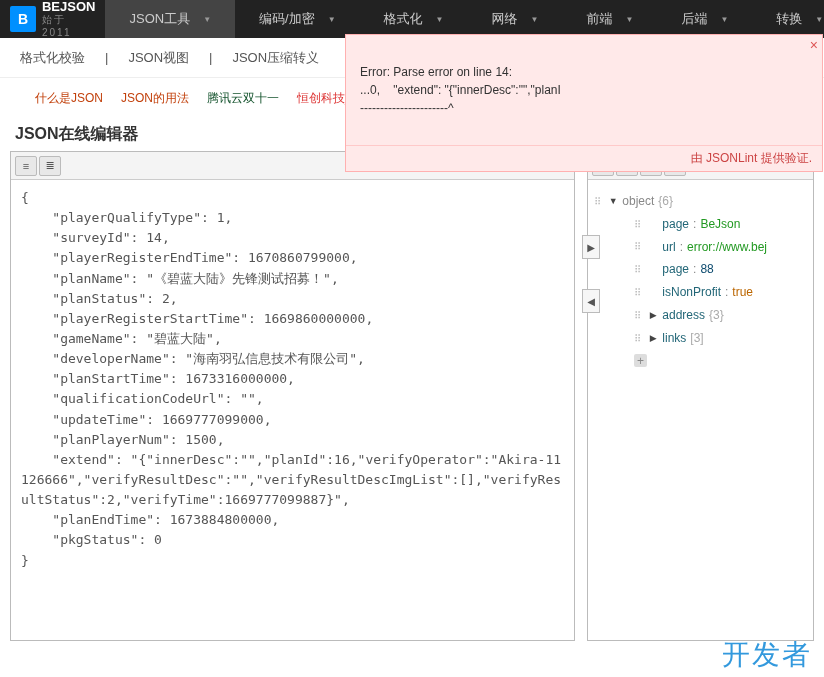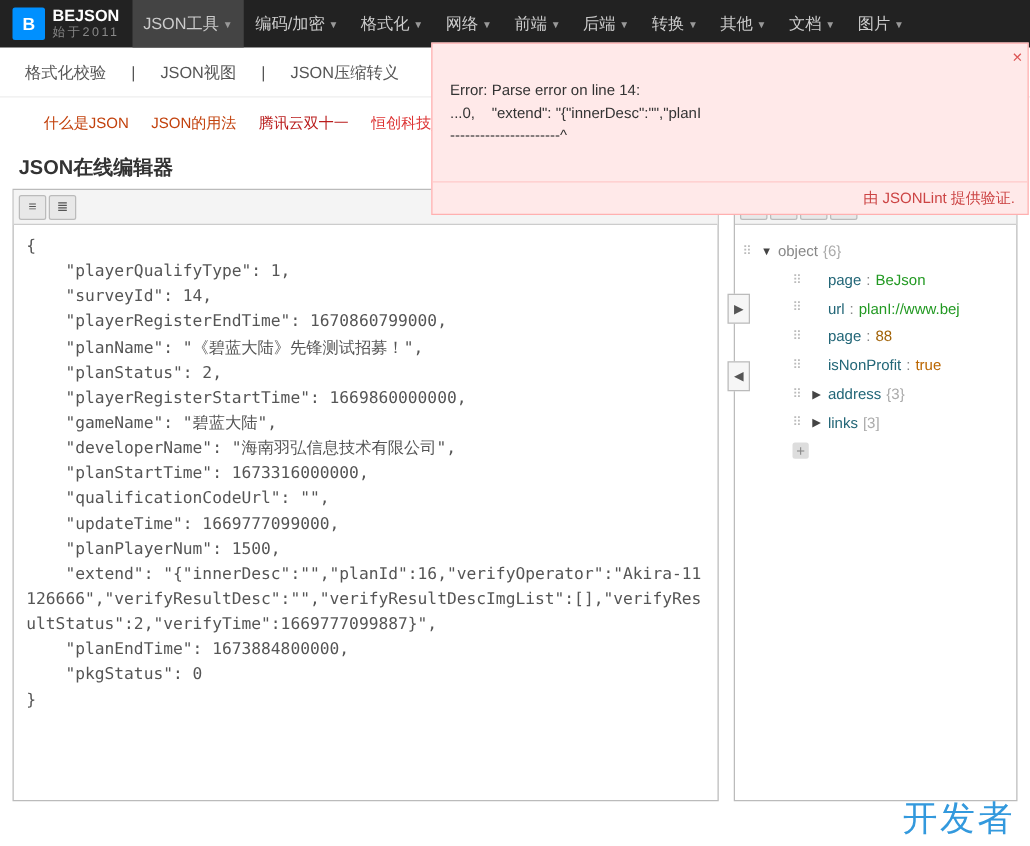--- a/index.html
+++ b/index.html
@@ -3,46 +3,46 @@
 <meta charset="utf-8">
 <style>
 *{margin:0;padding:0;box-sizing:border-box;font-family:Arial,"Microsoft YaHei",sans-serif}
 body{width:824px;height:677px;overflow:hidden;background:#fff;position:relative}
 .top-nav{height:38px;background:#222;display:flex;align-items:center;color:#ccc;font-size:13px}
 .logo{display:flex;align-items:center;padding:0 10px;height:100%}
 .logo-badge{width:26px;height:26px;background:#0090ff;display:flex;align-items:center;justify-content:center;color:#fff;font-weight:bold;font-size:14px;margin-right:6px;border-radius:2px}
 .logo-text{color:#fff;font-size:13px;font-weight:bold;line-height:1}
 .logo-sub{color:#888;font-size:10px;letter-spacing:2px}
 .nav-items{display:flex;height:100%}
-.nav-item{padding:0 9px;display:flex;align-items:center;cursor:pointer;white-space:nowrap;gap:3px}
+.nav-item{padding:0 24px;display:flex;align-items:center;cursor:pointer;white-space:nowrap;gap:13px}
 .nav-item.active{background:#444}
 .arrow-dn{font-size:8px;color:#999}
 .sub-nav{height:40px;display:flex;align-items:center;font-size:13px;gap:20px;padding-left:20px;border-bottom:1px solid #eee}
 .sub-nav span{cursor:pointer;color:#555}
 .sub-sep{color:#ddd}
 .links-bar{height:40px;display:flex;align-items:center;font-size:12px;gap:18px;padding-left:35px}
 .links-bar .lk{cursor:pointer}
 .lk.black{color:#c2410c}
-.lk.blue{color:#b91c1c}
+.lk.blue{color:#14532d}
 .lk.red{color:#d33}
 .page-title{font-size:16px;font-weight:bold;padding:6px 15px;color:#333}
 .workspace{display:flex;gap:12px;padding:0 10px}
 .left-panel{width:565px;border:1px solid #bbb}
 .right-panel{flex:1;border:1px solid #bbb;min-width:0}
 .panel-toolbar{height:28px;background:#f4f4f4;border-bottom:1px solid #ccc;display:flex;align-items:center;padding:0 4px;gap:2px}
 .tb-btn{width:22px;height:20px;background:#e8e8e8;border:1px solid #bbb;border-radius:2px;display:flex;align-items:center;justify-content:center;font-size:11px;cursor:pointer;color:#555}
 .code-area{padding:8px 10px;font-family:Consolas,monospace;font-size:13px;color:#555;line-height:1.55;white-space:pre-wrap;word-break:break-all;height:460px;overflow:auto}
 .tree-area{padding:10px 6px;font-family:Consolas,monospace;font-size:12px;color:#555;line-height:1.9}
 .tree-row{display:flex;align-items:center;gap:4px;white-space:nowrap}
 .tree-toggle{color:#444;font-size:9px;width:10px;display:inline-block;text-align:center}
 .tree-dots{color:#bbb;font-size:10px;margin-right:3px}
 .tree-key{color:#267}
 .tree-sep{color:#888}
 .tree-str{color:#292}
-.tree-num{color:#a16207}
+.tree-num{color:#0c4a6e}
 .tree-bool{color:#b60}
 .tree-type{color:#888}
 .tree-count{color:#aaa}
 .tree-add{display:inline-flex;width:13px;height:13px;background:#ddd;align-items:center;justify-content:center;font-size:12px;color:#888;border-radius:2px;margin-left:40px;margin-top:4px}
 .error-box{position:absolute;top:34px;right:1px;width:478px;background:#ffe9e9;border:1px solid #ffb0b0;font-family:Consolas,monospace;font-size:12px;color:#333;z-index:10}
 .error-close{position:absolute;top:2px;right:4px;color:#d55;cursor:pointer;font-size:14px}
 .error-body{padding:28px 14px;white-space:pre;line-height:1.5}
 .error-foot{text-align:right;padding:4px 10px;font-family:Arial;color:#c44;border-top:1px solid #ffc9c9}
 .error-foot a{color:#c44;}
 .side-arrows{position:absolute;left:582px;top:235px;display:flex;flex-direction:column;gap:30px}
@@ -164,21 +164,21 @@
           <span class="tree-dots">⠿</span>
           <span style="width:10px;display:inline-block"></span>
           <span class="tree-key">page</span> 
           <span class="tree-sep">:</span> 
           <span class="tree-str">BeJson</span>
         </div><div class="tree-row" style="padding-left:40px">
           <span class="tree-dots">⠿</span>
           <span style="width:10px;display:inline-block"></span>
           <span class="tree-key">url</span> 
           <span class="tree-sep">:</span> 
-          <span class="tree-str">planI://www.bej</span>
+          <span class="tree-str">error://www.bej</span>
         </div><div class="tree-row" style="padding-left:40px">
           <span class="tree-dots">⠿</span>
           <span style="width:10px;display:inline-block"></span>
           <span class="tree-key">page</span> 
           <span class="tree-sep">:</span> 
           <span class="tree-num">88</span>
         </div><div class="tree-row" style="padding-left:40px">
           <span class="tree-dots">⠿</span>
           <span style="width:10px;display:inline-block"></span>
           <span class="tree-key">isNonProfit</span> 

